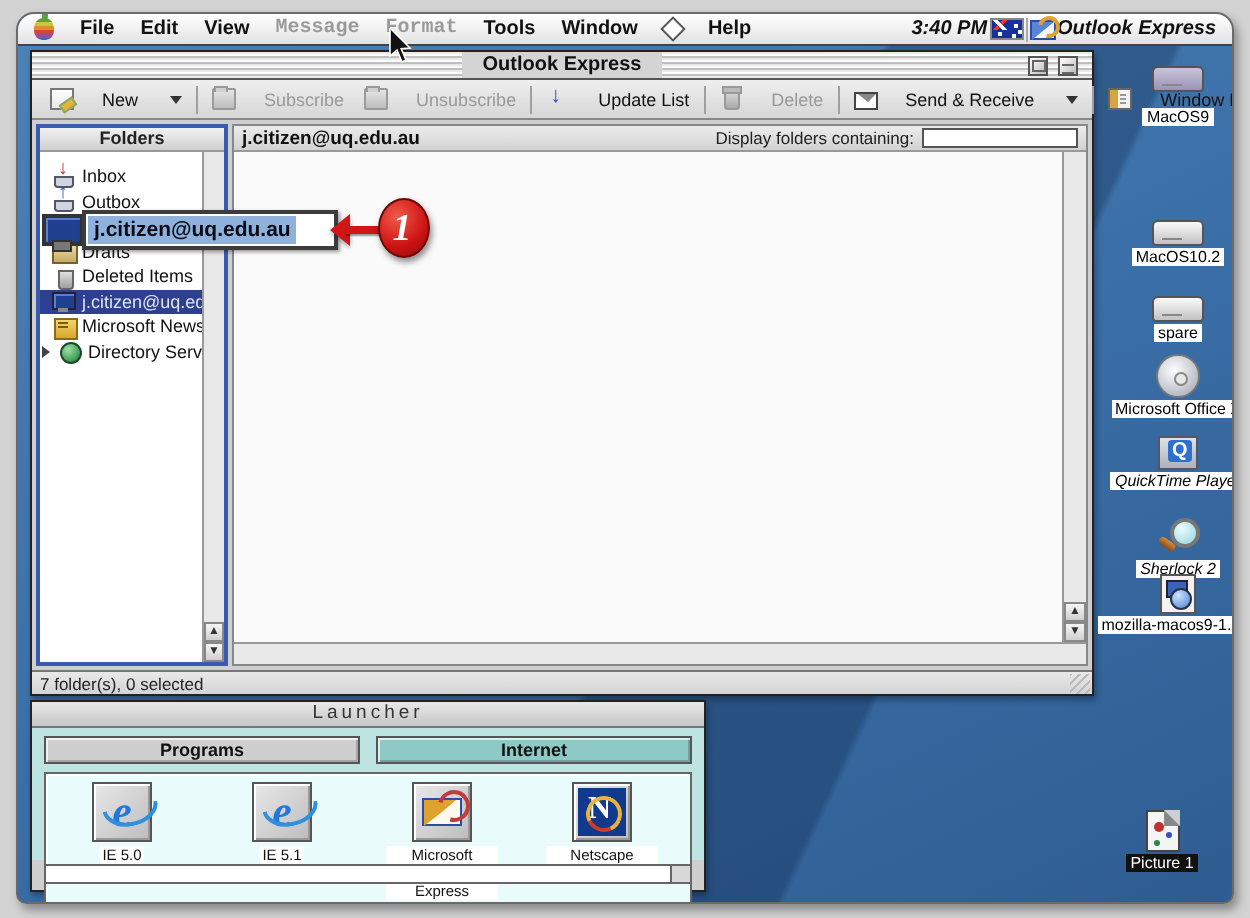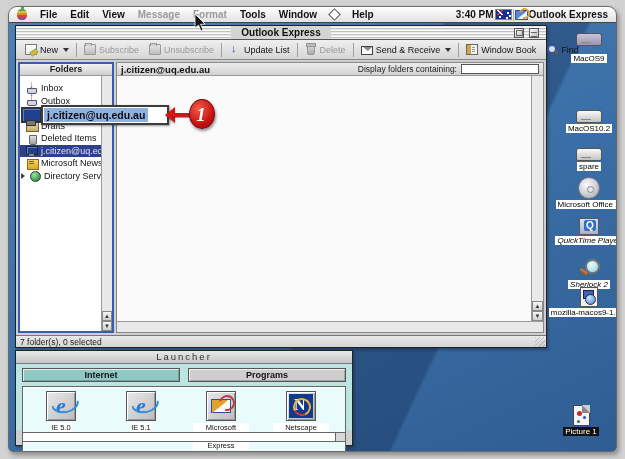--- a/index.html
+++ b/index.html
@@ -17,27 +17,27 @@
       linear-gradient(155deg, #4d82b8 0%, #3a6ea6 55%, #2f5d92 100%);
   }
 
   
   .menubar {
     position:absolute; left:0; top:0; right:0; height:16px;
     background:linear-gradient(#ffffff,#e2e2e2); border-bottom:1px solid #444;
     display:flex; align-items:center; padding:0 8px; gap:13px; font-size:10px; font-weight:bold; color:#111;
   }
   .menubar .mitem { white-space:nowrap; cursor:default; }
-  .menubar .disabled { color:#9a9a9a; }
+  .menubar .disabled { color:#9a9a9a;font-family:Liberation Mono, monospace; }
   .apple { width:10px; height:11px; display:inline-block; position:relative;
     background:linear-gradient(#57a33f 0 3px,#d8b javascript32 3px 5px); }
   .apple { background:linear-gradient(#5aa33c 0 2px,#c9c83a 2px 4px,#e08b2d 4px 6px,#d6452f 6px 8px,#9b4b9e 8px 10px,#3b66a8 10px 11px); border-radius:45% 45% 42% 42%; }
   .apple:before { content:""; position:absolute; top:-3px; left:4px; width:3px; height:4px; background:#5aa33c; border-radius:50% 0; }
   .helpglyph { width:9px; height:9px; border:1.5px solid #555; transform:rotate(45deg); background:#fff; display:inline-block; }
-  .mb-right { margin-left:auto; display:flex; align-items:center; gap:1px; }
+  .mb-right { margin-left:auto; display:flex; align-items:center; gap:1px;font-style:italic; }
   .clock { font-weight:bold; }
   .flag { width:17px; height:11px; background:#16309c; position:relative; border:1px solid #888; display:inline-block; }
   .flag:before { content:""; position:absolute; left:0; top:0; width:8px; height:5px;
     background:linear-gradient(45deg, transparent 42%, #fff 42% 58%, transparent 58%),
                linear-gradient(-45deg, transparent 42%, #e33 42% 58%, transparent 58%), #16309c; }
   .flag:after { content:""; position:absolute; right:2px; top:2px; width:2px; height:2px; background:#fff; box-shadow:-1px 5px 0 #fff, -8px 4px 0 #fff, 2px 3px 0 #fff; width:1.5px; height:1.5px; }
   .mb-divider { width:1px; height:12px; background:#aaa; }
   .oe-mini { width:13px; height:10px; background:#f4f4f4; border:1px solid #2a4ea8; position:relative; display:inline-block; }
   .oe-mini:before { content:""; position:absolute; left:0; top:0; border:5px solid transparent; border-top:4px solid #5b84d6; border-left:6px solid #5b84d6; width:0; }
   .oe-mini:after { content:""; position:absolute; right:-3px; top:-3px; width:7px; height:7px; border:2px solid #e0a22e; border-radius:50%; border-left-color:transparent; transform:rotate(-30deg); }
@@ -53,21 +53,21 @@
     height:14px; flex:none; position:relative; display:flex; align-items:center; justify-content:center;
     background:repeating-linear-gradient(#e9e9e9 0 1px, #fdfdfd 1px 2px, #bfbfbf 2px 3px);
     border-bottom:1px solid #555;
   }
   .titlebar .wtitle { font-size:10px; font-weight:bold; background:#d4d4d4; padding:0 10px; line-height:13px; color:#111; }
   .tb-btn { position:absolute; top:2px; width:10px; height:10px; background:linear-gradient(135deg,#fff,#bbb); border:1px solid #555; }
   .tb-zoom { right:22px; } .tb-zoom:before { content:""; position:absolute; left:1px; top:1px; width:5px; height:4px; border:1px solid #666; }
   .tb-collapse { right:7px; } .tb-collapse:before { content:""; position:absolute; left:1px; right:1px; top:3px; border-top:1px solid #666; border-bottom:1px solid #666; height:3px; }
 
   .toolbar { height:20px; flex:none; display:flex; align-items:center; background:linear-gradient(#efefef,#d6d6d6); border-bottom:1px solid #888; padding:0 4px; font-size:9px; color:#111; }
-  .tbtn { display:flex; align-items:center; gap:3px; padding:2px 5px; white-space:nowrap; cursor:default; }
+  .tbtn { display:flex; align-items:center; gap:14px; padding:2px 5px; white-space:nowrap; cursor:default; }
   .tbtn.off { color:#999; }
   .tsep { width:1px; height:14px; background:#9f9f9f; margin:0 2px; flex:none; }
   .dropcaret { width:0; height:0; border-left:3px solid transparent; border-right:3px solid transparent; border-top:4px solid #333; margin-left:2px; }
   .ticon { width:12px; height:11px; position:relative; flex:none; display:inline-block; }
   .ti-new { background:linear-gradient(#fff,#e8e8e8); border:1px solid #777; }
   .ti-new:before { content:""; position:absolute; right:-2px; bottom:-1px; width:6px; height:3px; background:#e8b33c; transform:rotate(-35deg); border:0.5px solid #8a6; }
   .ti-folder { background:linear-gradient(#e6e6e6,#bdbdbd); border:1px solid #999; border-radius:1px; }
   .ti-folder:before { content:""; position:absolute; top:-2px; left:0; width:5px; height:2px; background:#cfcfcf; border:1px solid #999; border-bottom:none; }
   .ti-update:before { content:"↓"; position:absolute; left:2px; top:-2px; font-size:11px; font-weight:bold; color:#2a52c8; }
   .ti-trash { border:1px solid #999; background:linear-gradient(#ddd,#aaa); width:8px; margin:0 2px; border-radius:0 0 2px 2px; }
@@ -337,22 +337,22 @@
       <div class="co-arrow-shaft"></div>
       <div class="co-badge">
         <span>1</span>
       </div>
     </div>
 
     <div class="launcher">
       <div class="l-title">Launcher</div>
       <div class="l-body">
         <div class="l-tabs">
+          <div class="l-tab">Programs</div>
           <div class="l-tab active">Internet</div>
-          <div class="l-tab">Programs</div>
         </div>
         <div class="l-items">
           <div class="l-item">
             <div class="l-btn">
                 <span class="ie-e">e</span>
               </div>
             <div class="l-label">IE 5.0</div>
           </div>
           <div class="l-item">
             <div class="l-btn">

